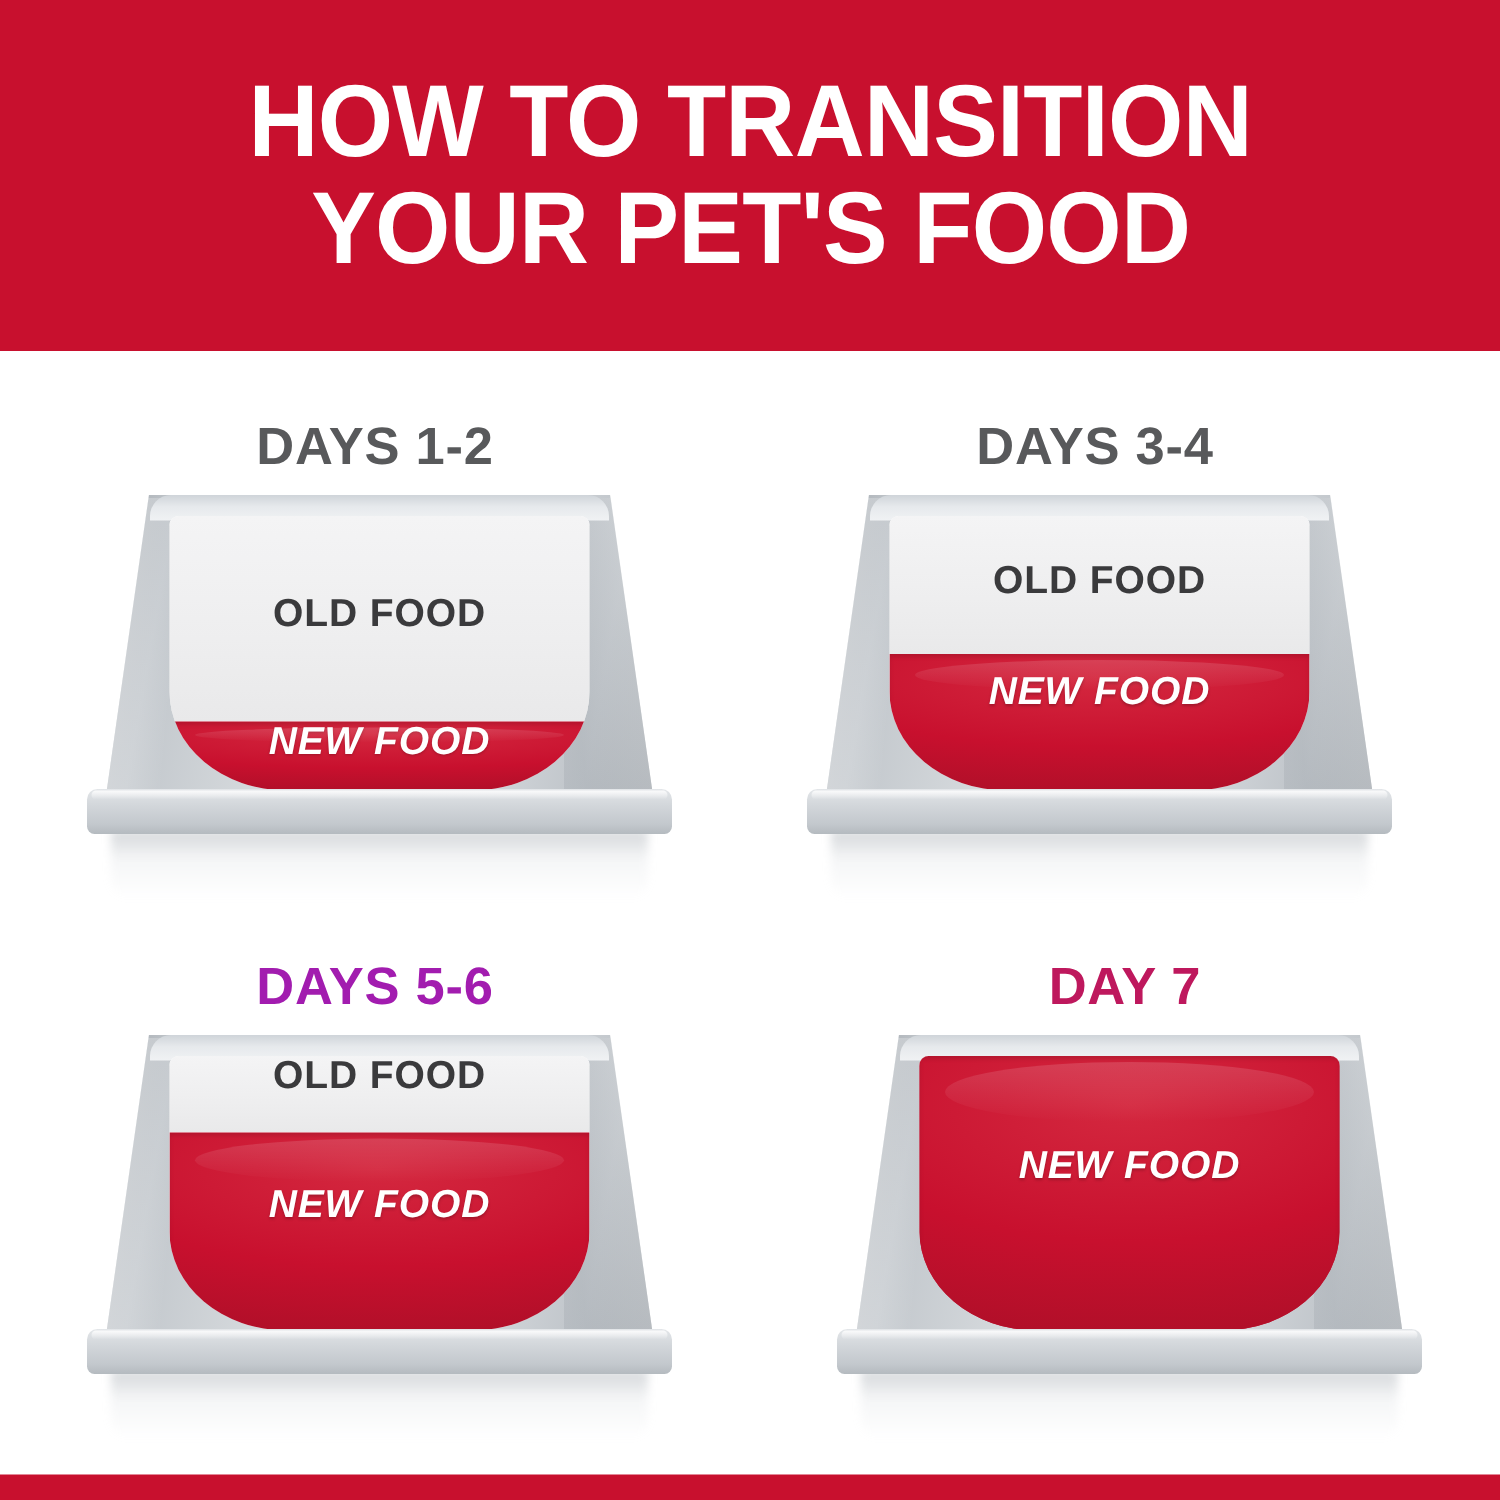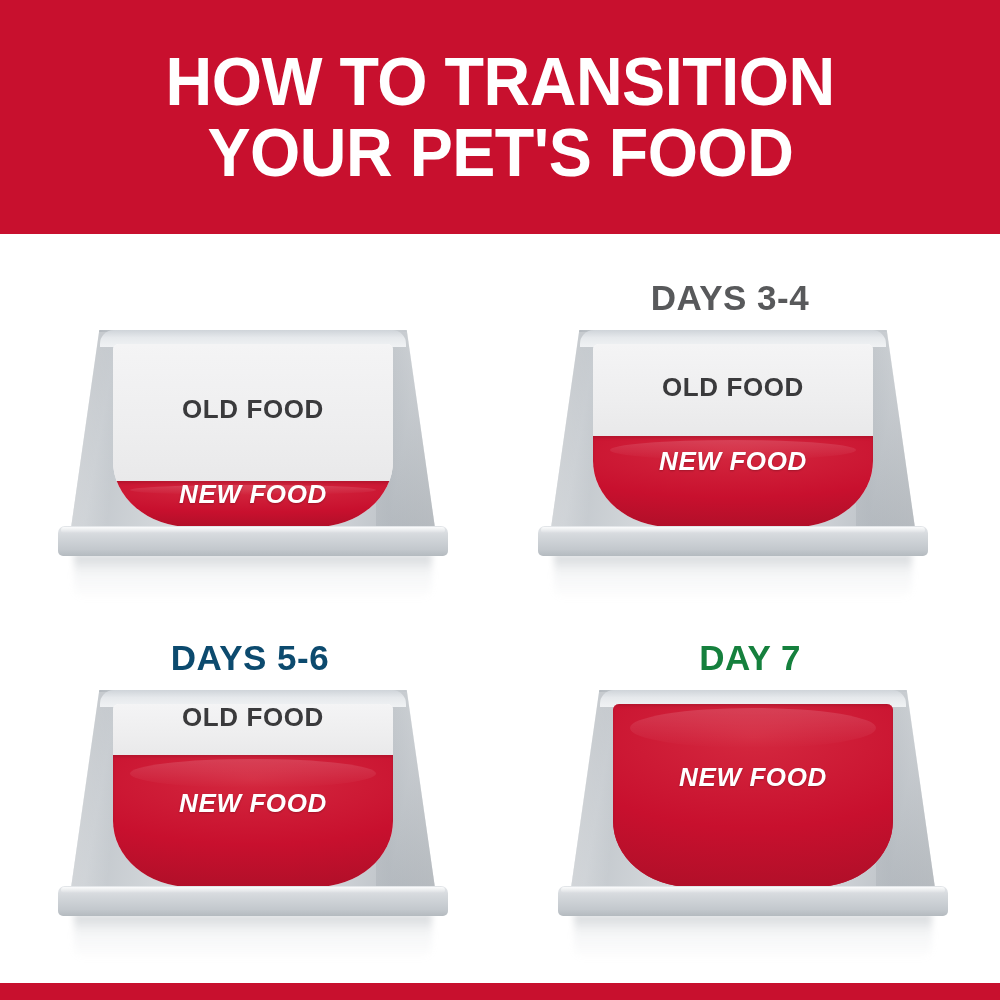--- a/index.html
+++ b/index.html
@@ -241,20 +241,21 @@
 <div id="page">
 
   <div class="header-banner" style="background: rgb(200, 16, 46);">
     <div class="header-line" style="color: rgb(255, 255, 255);">HOW TO TRANSITION</div>
     <div class="header-line" style="color: rgb(255, 255, 255);">YOUR PET'S FOOD</div>
   </div>
 
   <div class="bowl-grid">
 
     <div class="bowl-cell cell-0">
+      <div class="bowl-caption" style="color: rgb(88, 89, 91);">DAYS 1-2</div>
       <div class="bowl">
         <div class="bowl-shadow"></div>
         <div class="bowl-body"></div>
         <div class="bowl-wall-left"></div>
         <div class="bowl-wall-right"></div>
         <div class="bowl-rim"></div>
         <div class="bowl-well">
           <div class="food-old" style="height: 75%;">
             <div class="food-label label-old" style="top: 47%; transform: translateY(-50%); color: rgb(58, 58, 60);">OLD FOOD</div>
           </div>
@@ -280,41 +281,41 @@
           </div>
           <div class="food-new" style="height: 50%;">
             <div class="food-label label-new" style="top: 28%; transform: translateY(-50%); color: rgb(255, 255, 255);">NEW FOOD</div>
           </div>
         </div>
         <div class="bowl-foot"></div>
       </div>
     </div>
 
     <div class="bowl-cell cell-2">
-      <div class="bowl-caption" style="color: #0c4a6e;">DAYS 5-6</div>
+      <div class="bowl-caption" style="color: #a21caf;">DAYS 5-6</div>
       <div class="bowl">
         <div class="bowl-shadow"></div>
         <div class="bowl-body"></div>
         <div class="bowl-wall-left"></div>
         <div class="bowl-wall-right"></div>
         <div class="bowl-rim"></div>
         <div class="bowl-well">
           <div class="food-old" style="height: 28%;">
             <div class="food-label label-old" style="top: 26%; transform: translateY(-50%); color: rgb(58, 58, 60);">OLD FOOD</div>
           </div>
           <div class="food-new" style="height: 72%;">
             <div class="food-label label-new" style="top: 36%; transform: translateY(-50%); color: rgb(255, 255, 255);">NEW FOOD</div>
           </div>
         </div>
         <div class="bowl-foot"></div>
       </div>
     </div>
 
     <div class="bowl-cell cell-3">
-      <div class="bowl-caption" style="color: #15803d;">DAY 7</div>
+      <div class="bowl-caption" style="color: #be185d;">DAY 7</div>
       <div class="bowl">
         <div class="bowl-shadow"></div>
         <div class="bowl-body"></div>
         <div class="bowl-wall-left"></div>
         <div class="bowl-wall-right"></div>
         <div class="bowl-rim"></div>
         <div class="bowl-well" style="background: rgb(200, 16, 46);">
 
           <div class="food-new" style="height: 100%;">
             <div class="food-label label-new" style="top: 40%; transform: translateY(-50%); color: rgb(255, 255, 255);">NEW FOOD</div>

